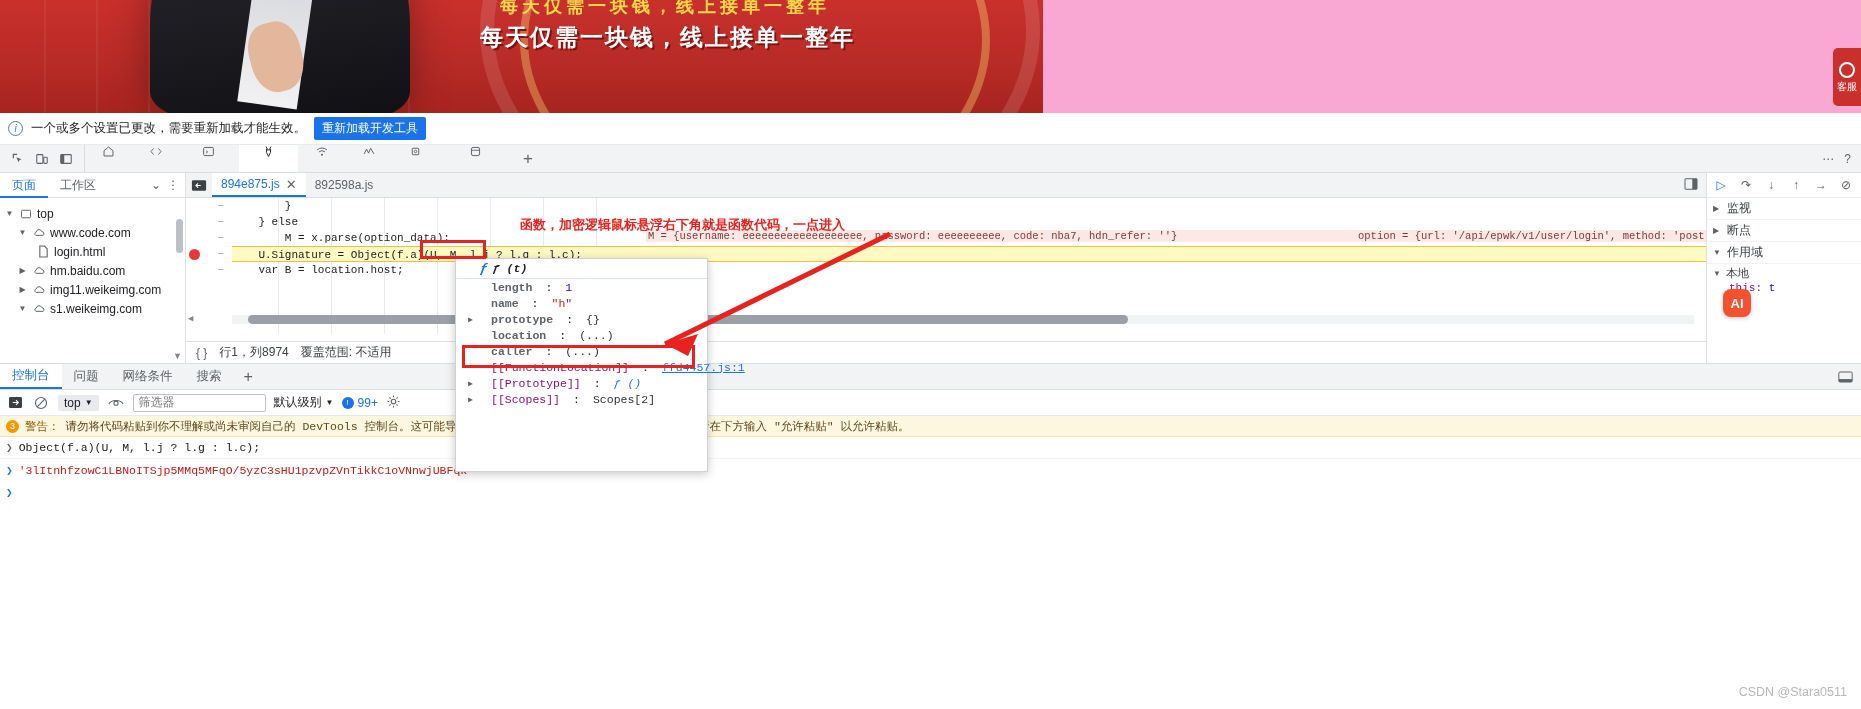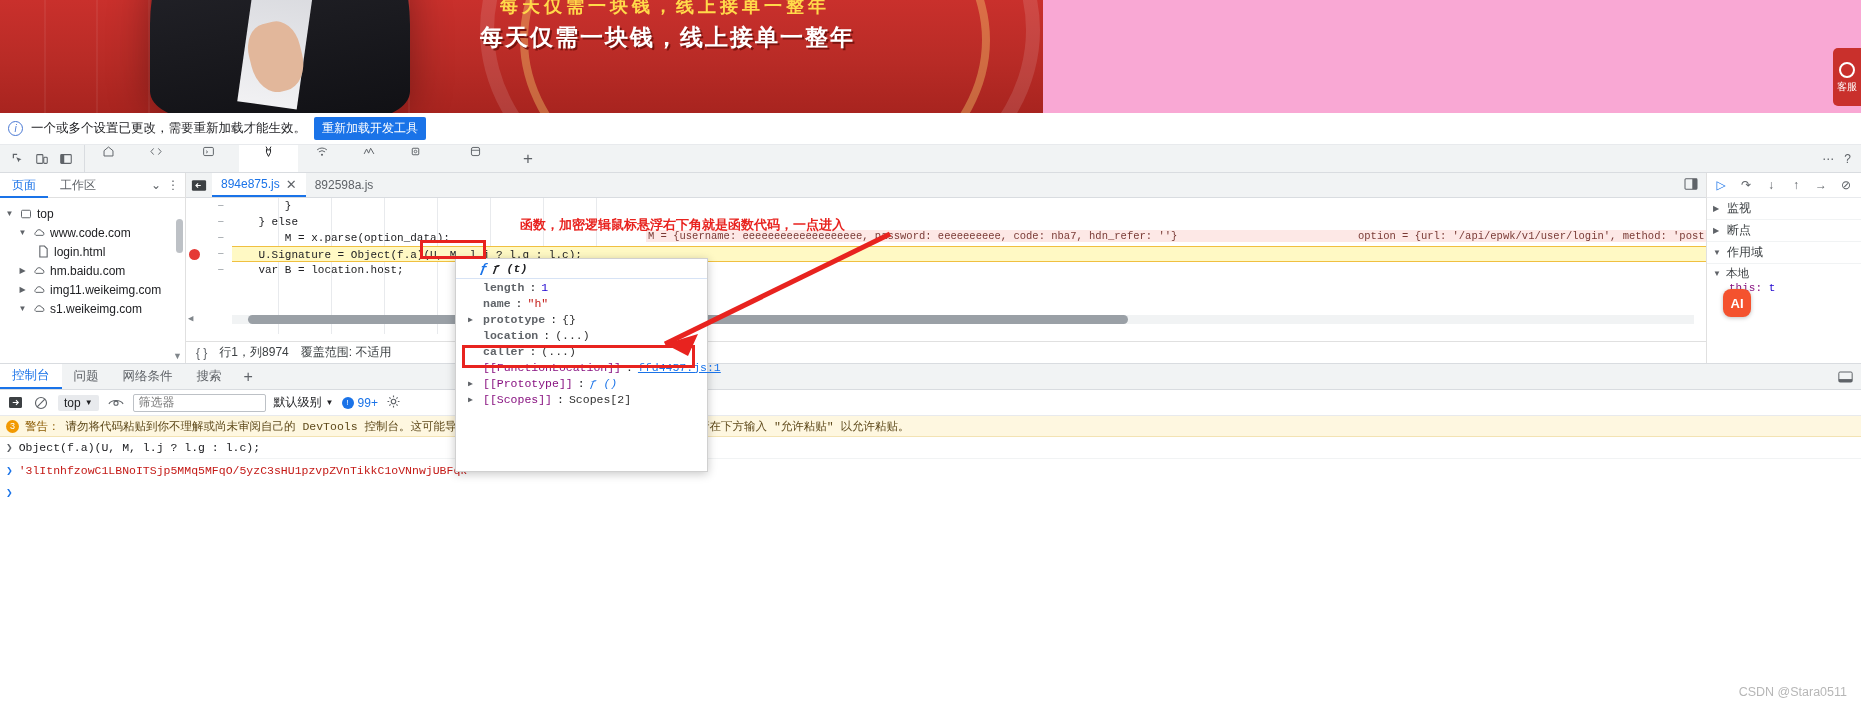--- a/index.html
+++ b/index.html
@@ -236,21 +236,21 @@
   .fn-popup {
     position:absolute; left:455px; top:258px; width:253px; height:214px;
     background:#fff; border:1px solid #d0d0d0; box-shadow:0 2px 9px rgba(0,0,0,.22);
     z-index:40; font-family:"Liberation Mono", monospace; font-size:11.5px;
   }
   .fn-head {
     height:20px; display:flex; align-items:center; padding-left:24px;
     border-bottom:1px solid #d7e3f5; color:#202124; font-style:italic; font-weight:bold;
   }
   .fn-head .fsym { color:#1a73e8; font-size:13px; margin-right:5px; font-style:italic; }
-  .fn-row { height:16px; display:flex; align-items:center; padding-left:12px; gap:5px; white-space:nowrap; }
+  .fn-row { height:16px; display:flex; align-items:center; padding-left:12px; gap:13px; white-space:nowrap; }
   .fn-caret { width:10px; color:#5f6368; font-size:8px; flex:0 0 10px; }
   .fn-key { color:#5f6368; font-weight:bold; }
   .fn-key-int { color:#881280; }
   .fn-val-num { color:#1c00cf; }
   .fn-val-str { color:#c41a16; }
   .fn-val-plain { color:#303030; }
   .fn-link { color:#1a73e8; text-decoration:underline; cursor:pointer; }
   .fn-fn { color:#1a73e8; font-style:italic; }
 
   

